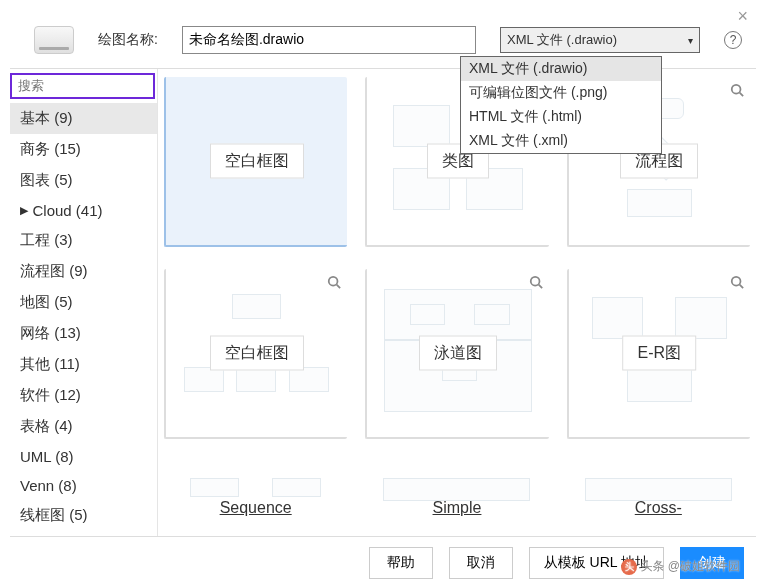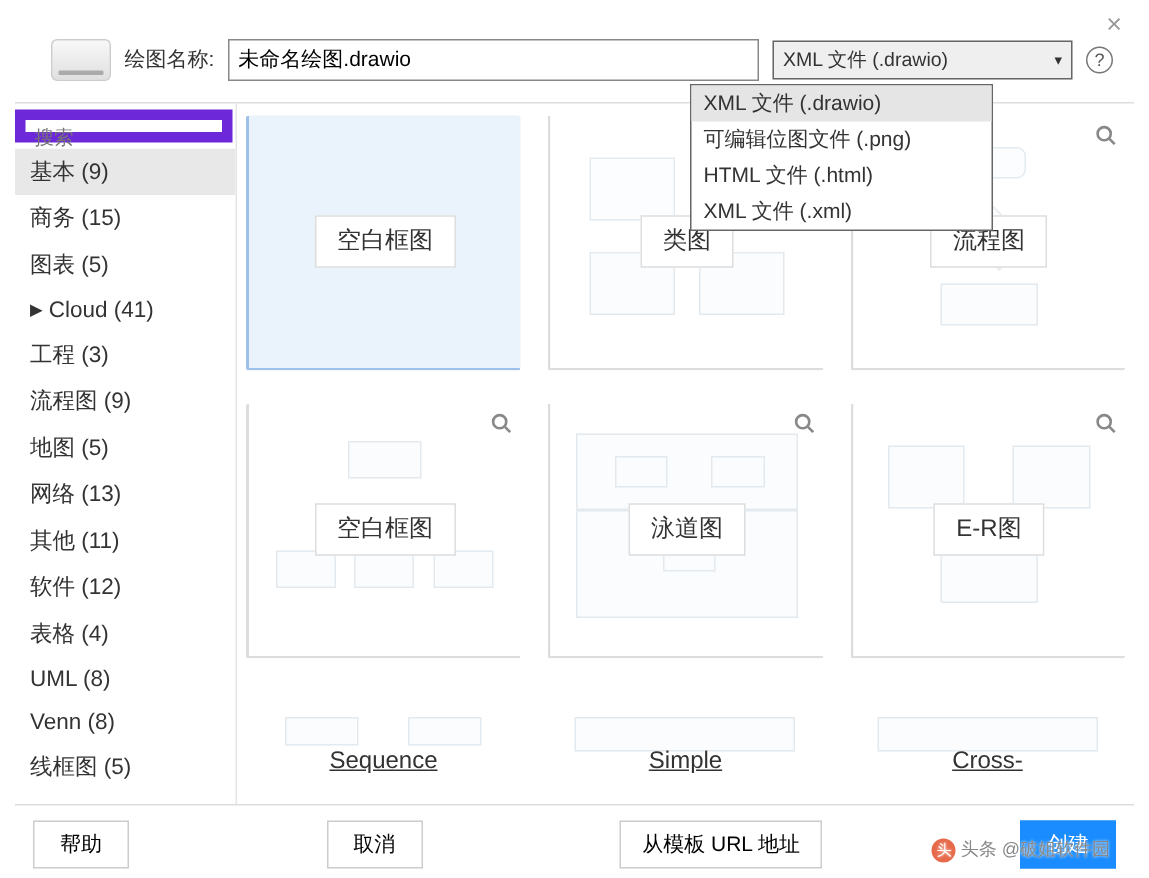--- a/index.html
+++ b/index.html
@@ -24,21 +24,21 @@
       position: absolute;
       top: 6px;
       right: 18px;
       font-size: 18px;
       color: #999;
       cursor: pointer;
     }
     .header-row {
       display: flex;
       align-items: center;
-      gap: 9px;
+      gap: 24px;
       padding: 18px 14px 14px 24px;
     }
     .disk-icon {
       width: 40px;
       height: 28px;
       background: linear-gradient(#f8f8f8, #e0e0e0);
       border-radius: 4px;
       border: 1px solid #ccc;
       position: relative;
     }
@@ -109,25 +109,25 @@
       overflow: hidden;
     }
     .sidebar {
       width: 148px;
       display: flex;
       flex-direction: column;
       border-right: 1px solid #e5e5e5;
     }
     .search-row {
       display: flex;
-      align-items: flex-start;
+      align-items: flex-end;
       padding: 4px 6px;
-      border: 7px solid #6d28d9;
+      border: 2px solid #6d28d9;
       margin: 4px 2px 4px 0;
-      height: 16px;
+      height: 26px;
     }
     .search-row input {
       border: none;
       outline: none;
       flex: 1;
       font-size: 13px;
       background: transparent;
       color: #666;
     }
     .mag {
@@ -204,21 +204,21 @@
       inset: 14px 10px 14px 10px;
       opacity: 0.35;
     }
     .bg-sketch .box {
       position: absolute;
       border: 1px solid #b0c4d4;
       background: #f4f8fb;
     }
     .footer {
       display: flex;
-      justify-content: space-between;
+      justify-content: flex-end;
       align-items: center;
       gap: 16px;
       padding: 10px 12px 2px 12px;
     }
     .btn {
       min-width: 64px;
       height: 32px;
       padding: 0 14px;
       border: 1px solid #ccc;
       background: #fff;

